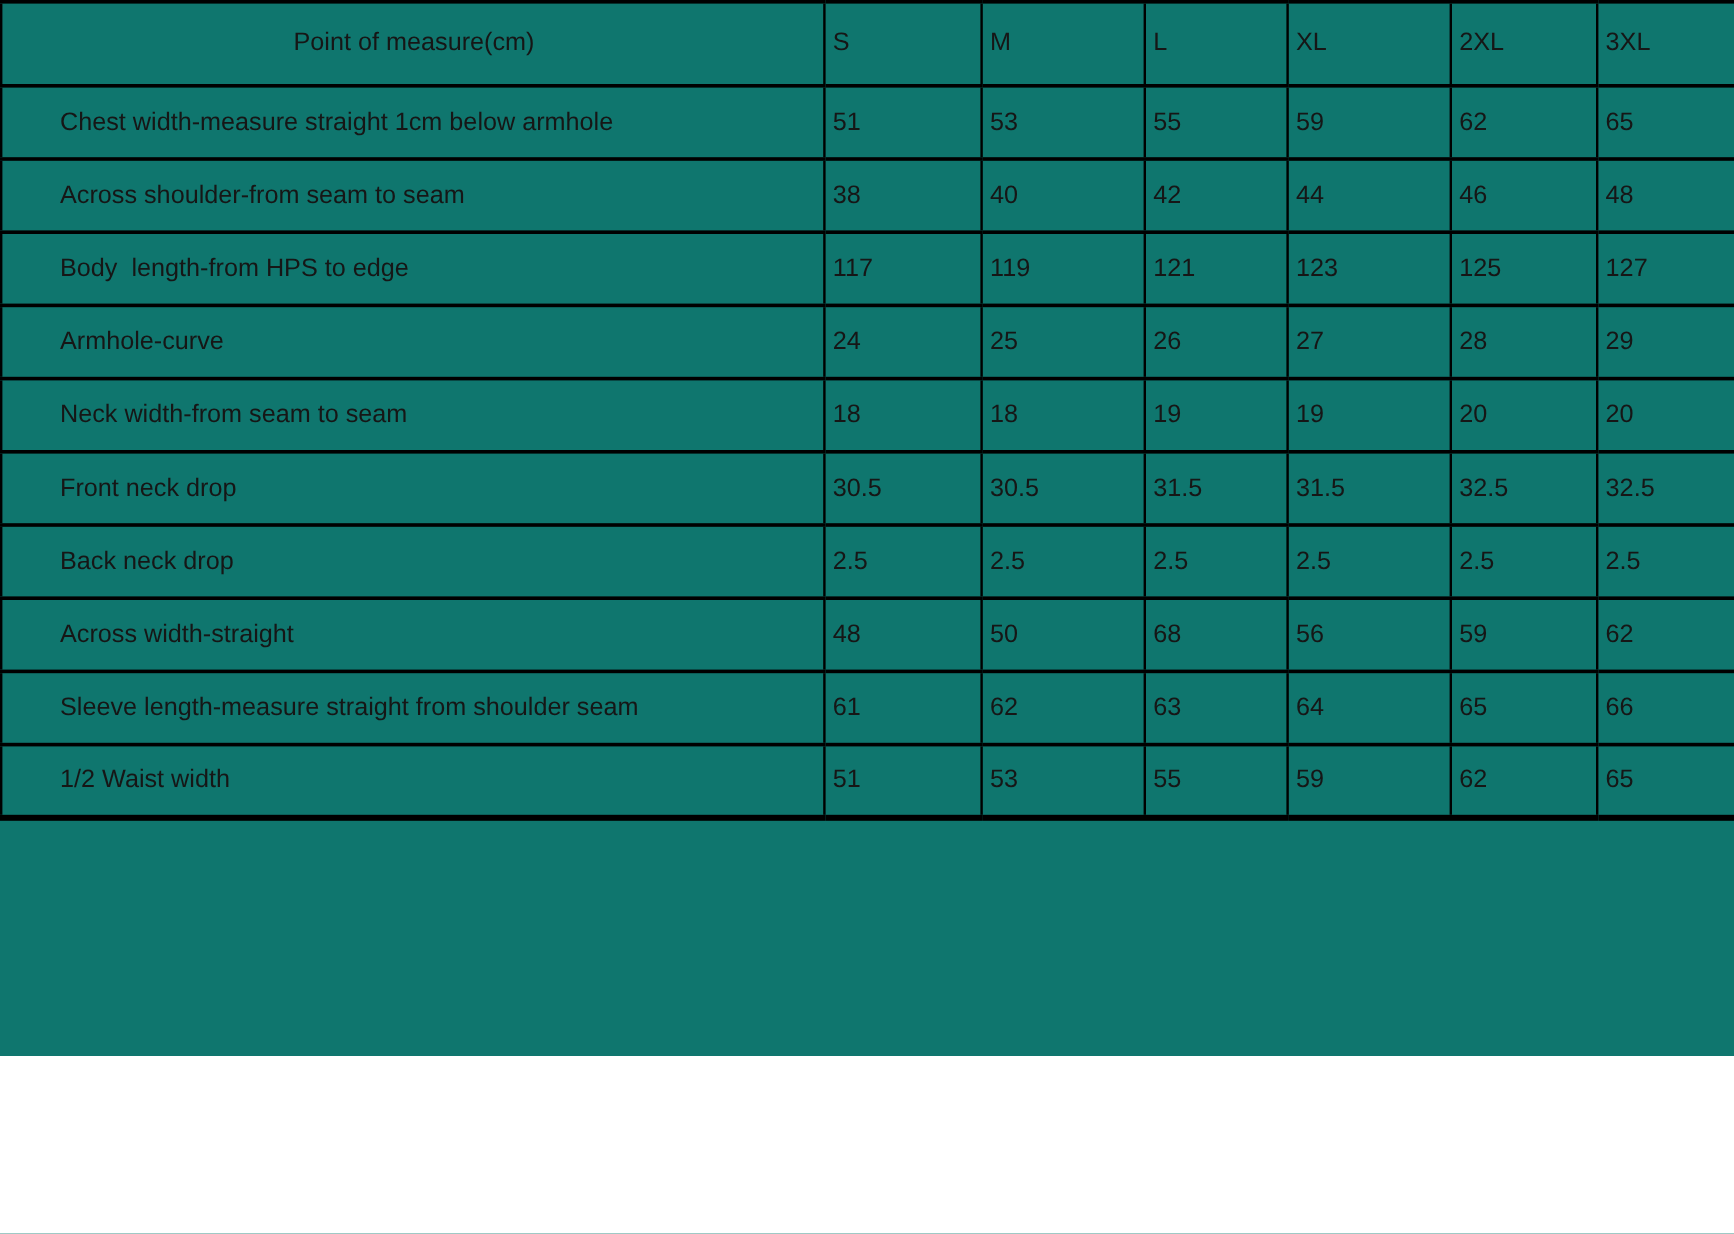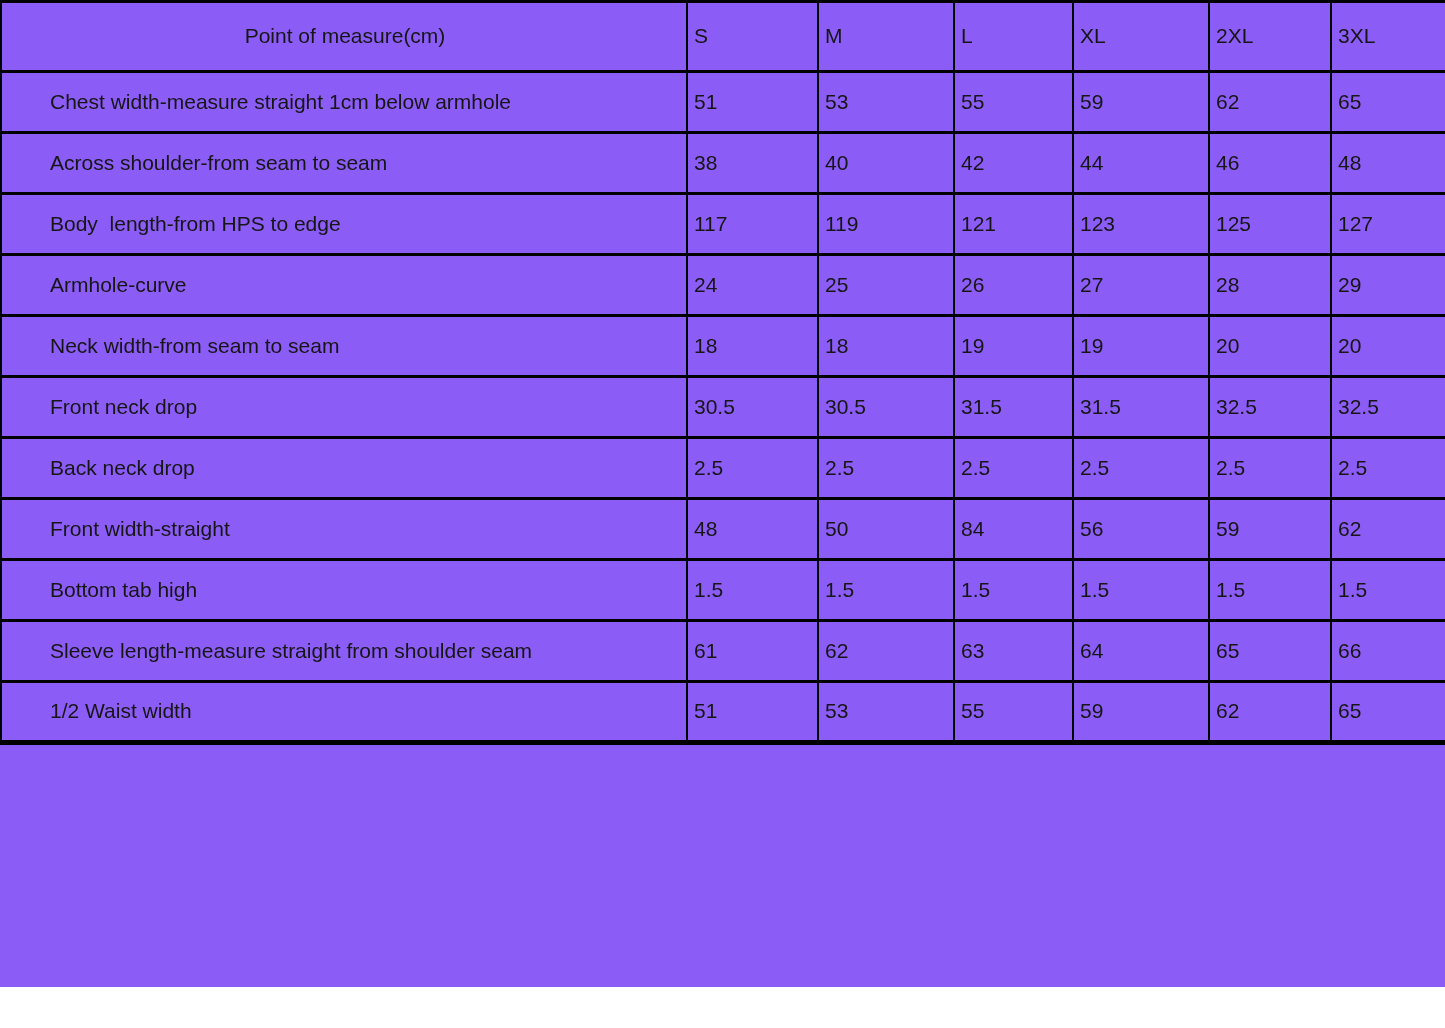--- a/index.html
+++ b/index.html
@@ -3,23 +3,23 @@
 <meta charset="utf-8">
 <style>
   html, body {
     margin: 0;
     padding: 0;
     background: #ffffff;
   }
   .stage {
     position: relative;
     width: 1445px;
-    height: 987px;
+    height: 880px;
     overflow: hidden;
-    background: #8b5cf6;
+    background: #0f766e;
     font-family: "Liberation Sans", sans-serif;
   }
   table.size-table {
     border-collapse: collapse;
     table-layout: fixed;
     width: 1445px;
     border: 2px solid #000;
   }
   .size-table th,
   .size-table td {
@@ -141,36 +141,27 @@
         <tr>
           <td class="label-cell">Back neck drop</td>
           <td class="value-cell">2.5</td>
           <td class="value-cell">2.5</td>
           <td class="value-cell">2.5</td>
           <td class="value-cell">2.5</td>
           <td class="value-cell">2.5</td>
           <td class="value-cell">2.5</td>
         </tr>
         <tr>
-          <td class="label-cell">Front width-straight</td>
+          <td class="label-cell">Across width-straight</td>
           <td class="value-cell">48</td>
           <td class="value-cell">50</td>
-          <td class="value-cell">84</td>
+          <td class="value-cell">68</td>
           <td class="value-cell">56</td>
           <td class="value-cell">59</td>
           <td class="value-cell">62</td>
-        </tr>
-        <tr>
-          <td class="label-cell">Bottom tab high</td>
-          <td class="value-cell">1.5</td>
-          <td class="value-cell">1.5</td>
-          <td class="value-cell">1.5</td>
-          <td class="value-cell">1.5</td>
-          <td class="value-cell">1.5</td>
-          <td class="value-cell">1.5</td>
         </tr>
         <tr>
           <td class="label-cell">Sleeve length-measure straight from shoulder seam</td>
           <td class="value-cell">61</td>
           <td class="value-cell">62</td>
           <td class="value-cell">63</td>
           <td class="value-cell">64</td>
           <td class="value-cell">65</td>
           <td class="value-cell">66</td>
         </tr>

